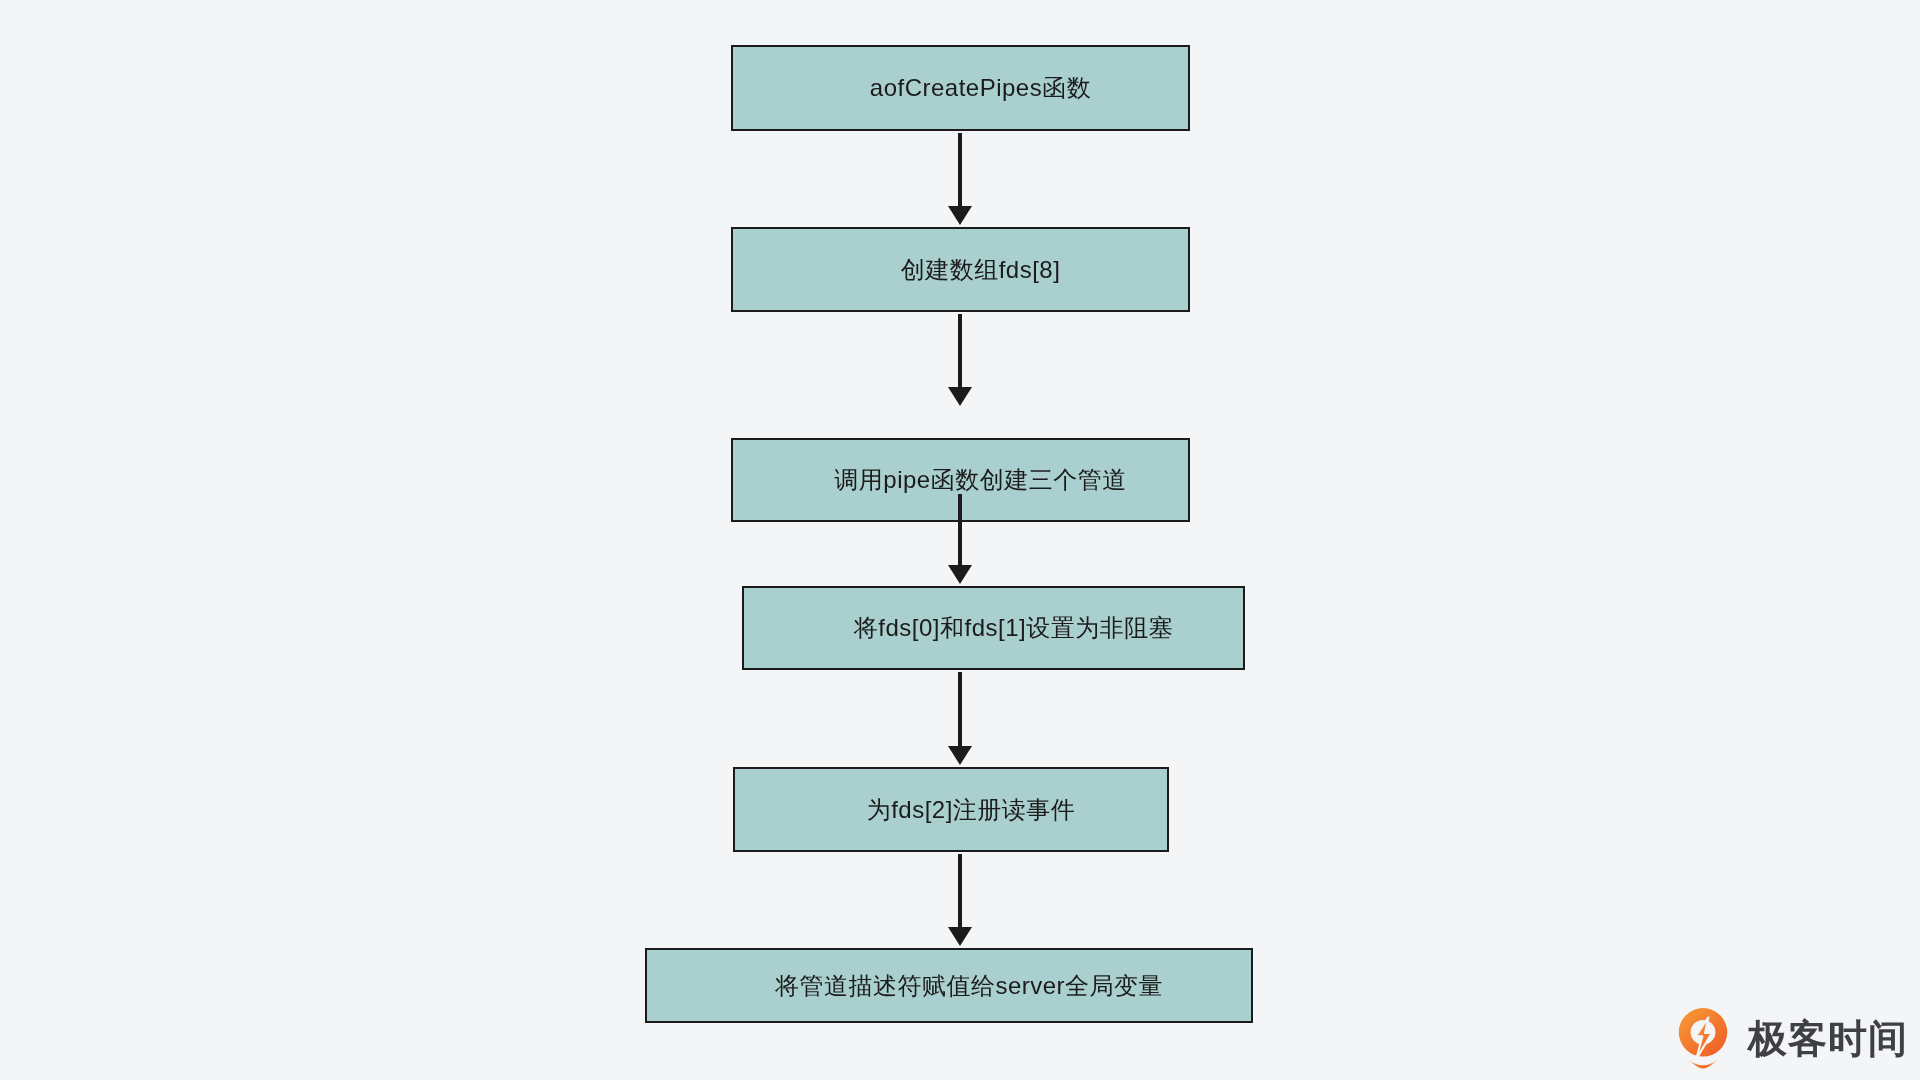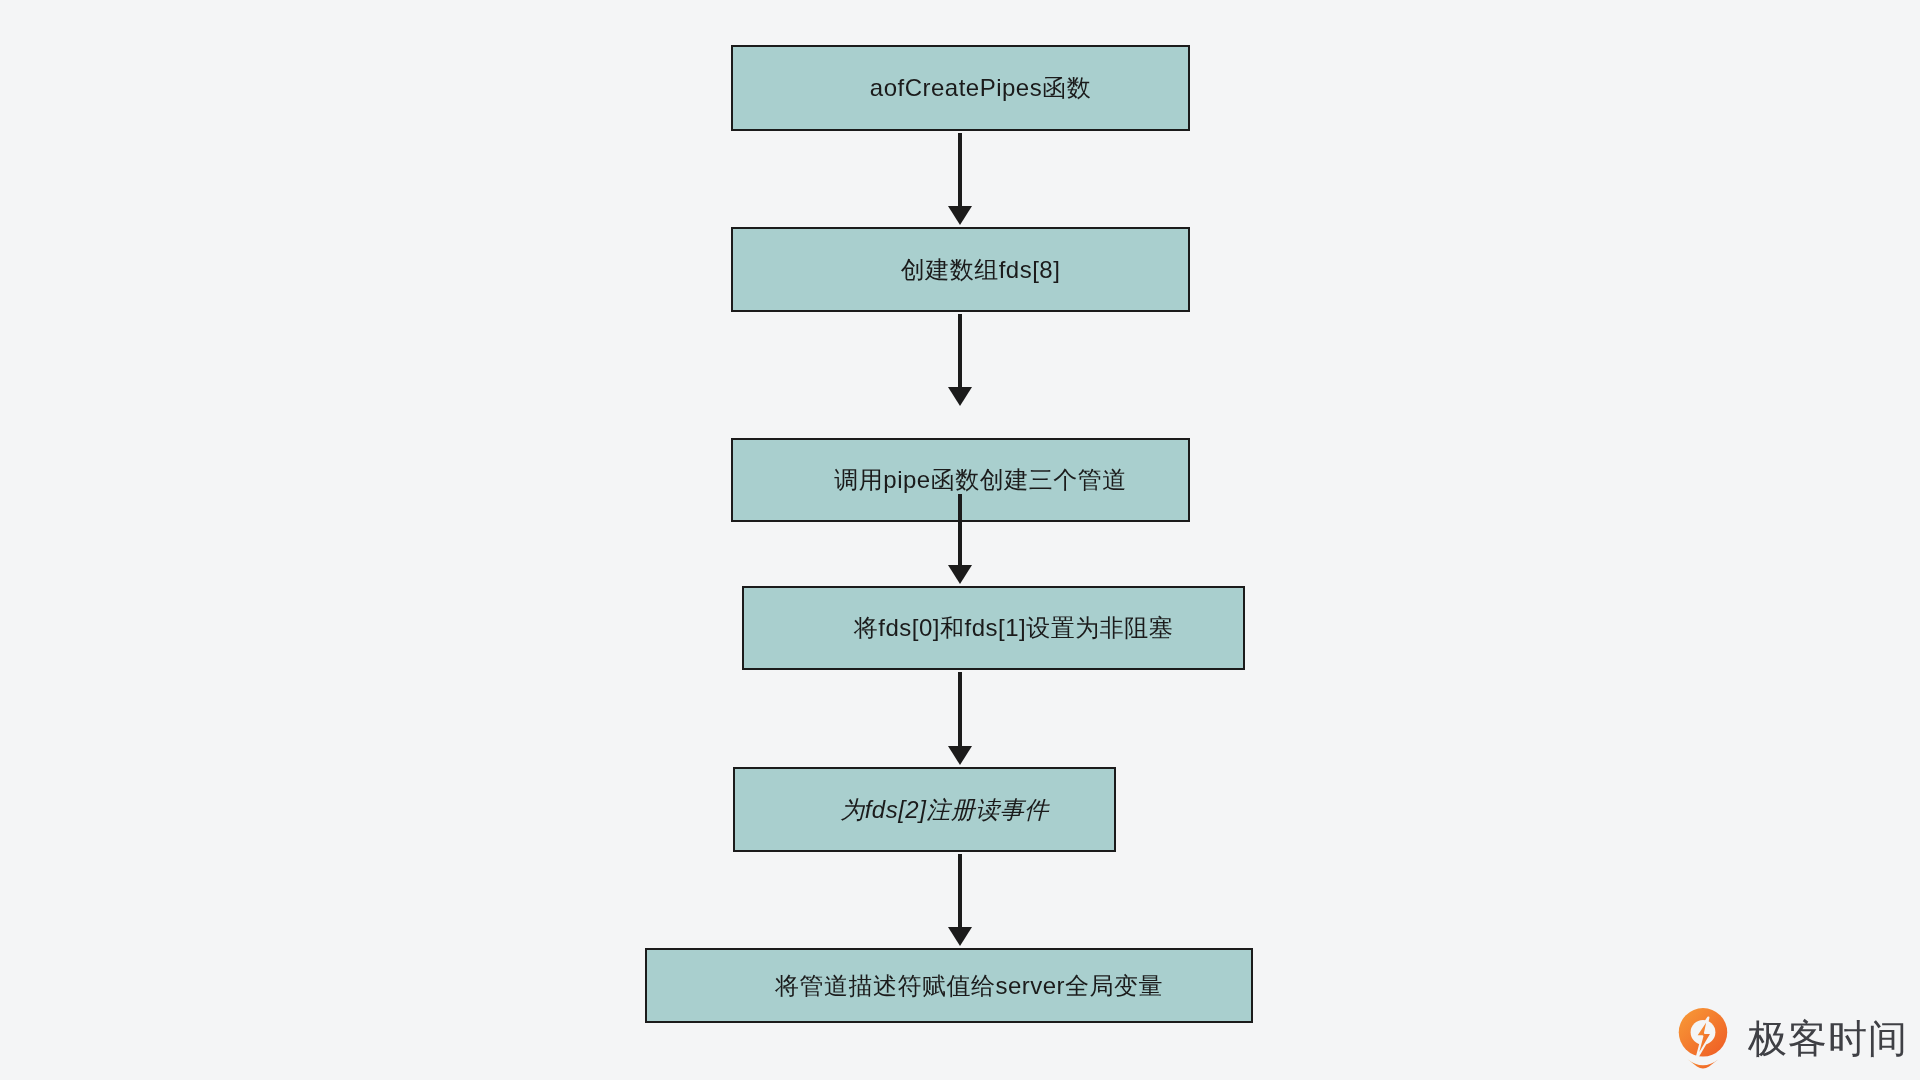--- a/index.html
+++ b/index.html
@@ -30,21 +30,21 @@
     color: var(--text, #1b1b1b);
     font-size: 24px;
     letter-spacing: 0.5px;
     white-space: nowrap;
     padding-left: 40px;
   }
   .node-1 { left: 731px; top: 45px;  width: 459px; height: 86px; }
   .node-2 { left: 731px; top: 227px; width: 459px; height: 85px; }
   .node-3 { left: 731px; top: 408px; width: 459px; height: 84px; margin-top: 30px; }
   .node-4 { left: 710px; top: 586px; width: 503px; height: 84px; margin-left: 32px; }
-  .node-5 { left: 733px; top: 767px; width: 383px; height: 85px; font-style: italic; }
+  .node-5 { left: 733px; top: 767px; width: 436px; height: 85px; }
   .node-6 { left: 645px; top: 948px; width: 608px; height: 75px; }
 
   .flow-arrow {
     position: absolute;
     left: 948px;          
     width: 24px;
     display: flex;
     flex-direction: column;
     align-items: center;
   }
@@ -76,21 +76,21 @@
     gap: 12px;
   }
   .brand .logo-icon {
     width: 66px;
     height: 70px;
     display: block;
   }
   .brand .logo-text {
     font-size: 39px;
     color: var(--logo-text-color, #3f4045);
-    font-weight: 400;
+    font-weight: 700;
     letter-spacing: 1px;
     white-space: nowrap;
   }
 </style>
 </head>
 <body>
 
 <div class="canvas">
 
   <div class="flow-node node-1">

